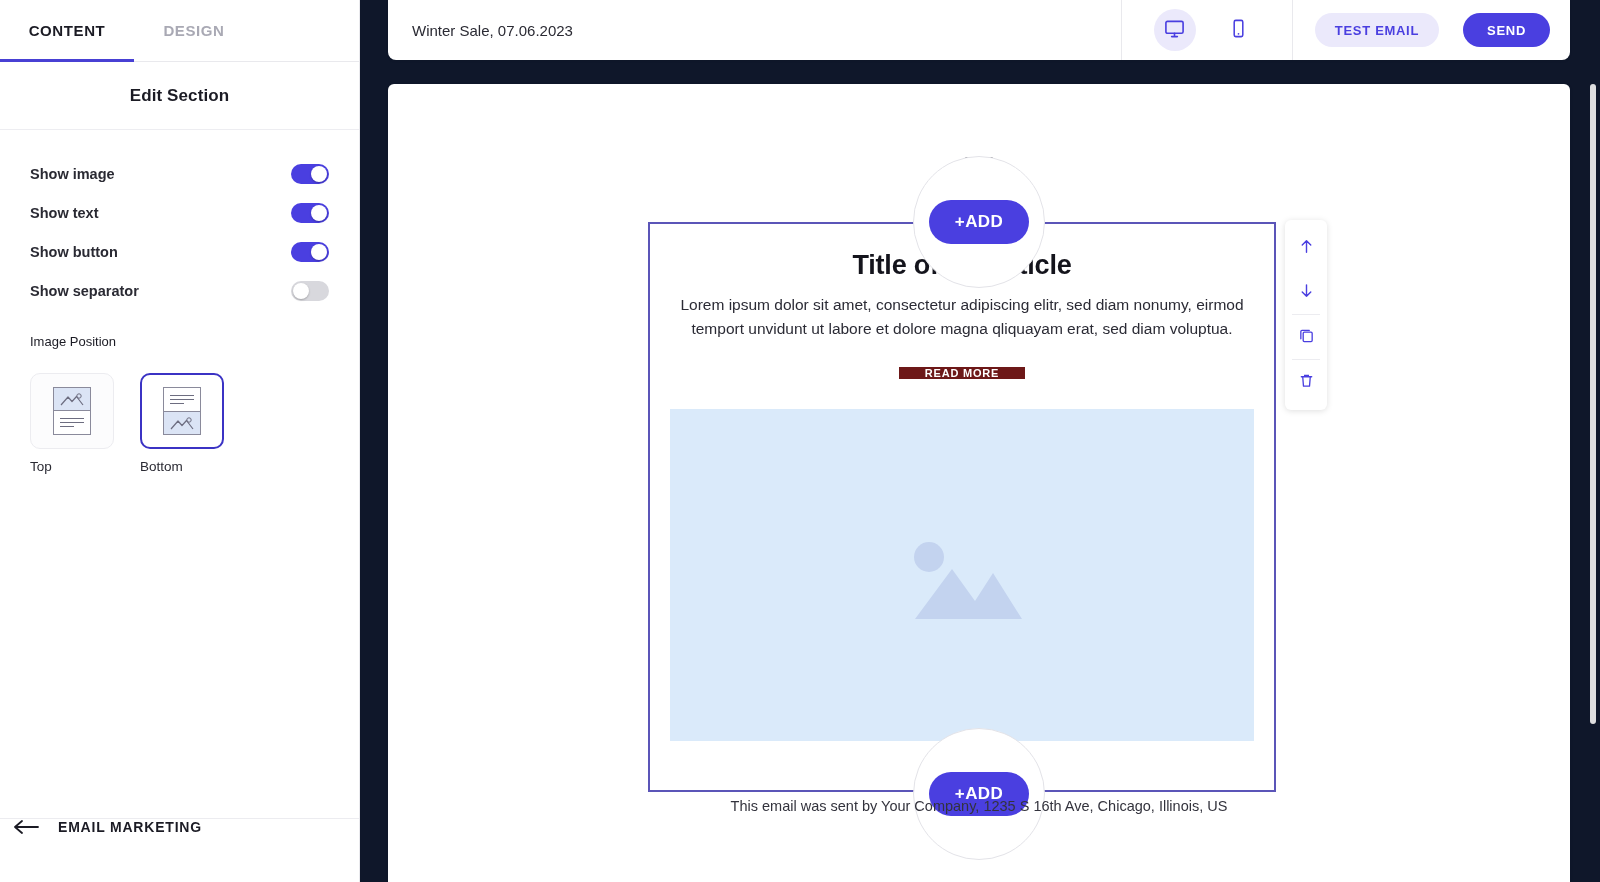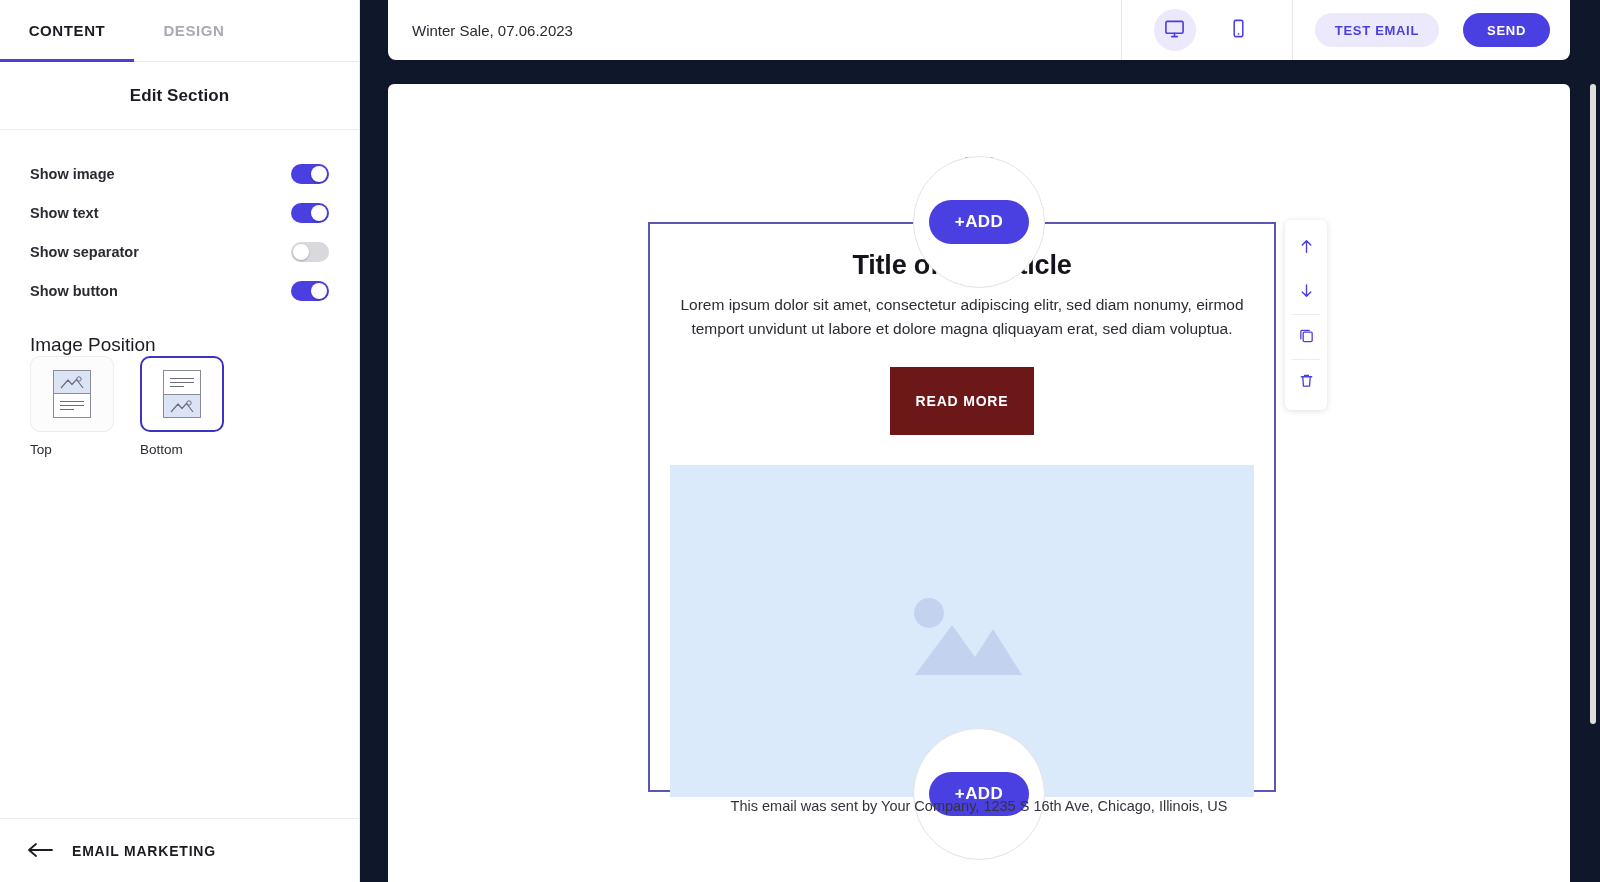--- a/index.html
+++ b/index.html
@@ -58,21 +58,21 @@
   .switch.off { background: #d8d8dd; }
   .switch .knob {
     position: absolute; top: 2px; width: 16px; height: 16px;
     border-radius: 50%; background: #ffffff;
     box-shadow: 0 1px 2px rgba(0,0,0,0.25);
   }
   .switch.on .knob { left: 20px; }
   .switch.off .knob { left: 2px; }
 
   .img-pos-block { padding: 24px 30px 0 30px; }
-  .img-pos-title { font-size: 19px; color: #1b1b24; margin-bottom: 0; }
+  .img-pos-title { font-size: 13px; color: #1b1b24; margin-bottom: 24px; }
   .img-pos-options { display: flex; gap: 26px; }
   .img-pos-opt { width: 84px; }
   .img-pos-card {
     width: 84px; height: 76px; border-radius: 10px;
     display: flex; align-items: center; justify-content: center;
     cursor: pointer; background: #fcfcfd;
   }
   .img-pos-card.inactive { border: 1px solid #ececf0; }
   .img-pos-card.active { border: 2px solid #3b33c4; background: #ffffff; }
   .mini { width: 38px; height: 48px; display: flex; flex-direction: column;
@@ -81,21 +81,21 @@
   .mini .half.img { background: #dbe4f5; border-bottom: 1px solid #8a8a9b; }
   .mini .half.img.lower { border-bottom: none; border-top: 1px solid #8a8a9b; }
   .mini .half.txt { background: #ffffff; }
   .mini-lines { width: 24px; }
   .mini-lines i { display: block; height: 1.5px; background: #6d6d80; margin: 2.5px 0; }
   .mini-lines i:nth-child(3) { width: 60%; }
   .img-pos-caption { font-size: 13.5px; color: #2a2a33; margin-top: 10px; text-align: left; }
 
   .sidebar-footer {
     margin-top: auto; height: 64px; border-top: 1px solid #ececf0;
-    display: flex; align-items: center; padding-left: 28px; gap: 18px;
+    display: flex; align-items: flex-start; padding-left: 14px; gap: 18px;
     cursor: pointer; flex: 0 0 64px;
   }
   .back-arrow { width: 26px; height: 18px; position: relative; }
   .back-arrow svg { display: block; }
   .footer-label {
     font-size: 14px; font-weight: bold; letter-spacing: 0.8px; color: #1b1b24;
   }
 
   
   .main {
@@ -162,22 +162,22 @@
     text-align: center; font-size: 27px; font-weight: bold;
     color: #14141c; margin-top: 26px; letter-spacing: -0.2px;
   }
   .sec-para {
     margin: 12px auto 0 auto; width: 580px; text-align: center;
     font-size: 15.5px; line-height: 1.55; color: #2b2b35;
   }
   .sec-btn-wrap { display: flex; justify-content: center; margin-top: 26px; }
   .sec-btn {
     background: #6d1818; color: #ffffff; border: none; cursor: pointer;
-    font-size: 14px; font-weight: bold; letter-spacing: 0.8px;
-    padding: 26px 26px; font-family: "Liberation Sans", sans-serif;
+    font-size: 11px; font-weight: bold; letter-spacing: 0.8px;
+    padding: 0 26px; font-family: "Liberation Sans", sans-serif;
   }
   .sec-image {
     margin: 30px auto 0 auto; width: 584px; height: 332px;
     background: #daeafa; position: relative;
   }
   .ph-icon {
     position: absolute; left: 50%; top: 50%;
     transform: translate(-50%, -50%);
   }
 
@@ -252,29 +252,29 @@
       </div>
 
       <div class="toggle-row">
         <span class="toggle-label">Show text</span>
         <div class="switch on">
             <span class="knob"></span>
           </div>
       </div>
 
       <div class="toggle-row">
+        <span class="toggle-label">Show button</span>
+        <div class="switch on">
+            <span class="knob"></span>
+          </div>
+      </div>
+
+      <div class="toggle-row">
         <span class="toggle-label">Show separator</span>
         <div class="switch off">
-            <span class="knob"></span>
-          </div>
-      </div>
-
-      <div class="toggle-row">
-        <span class="toggle-label">Show button</span>
-        <div class="switch on">
             <span class="knob"></span>
           </div>
       </div>
 
     </div>
 
     <div class="img-pos-block">
       <div class="img-pos-title">Image Position</div>
       <div class="img-pos-options">
 

